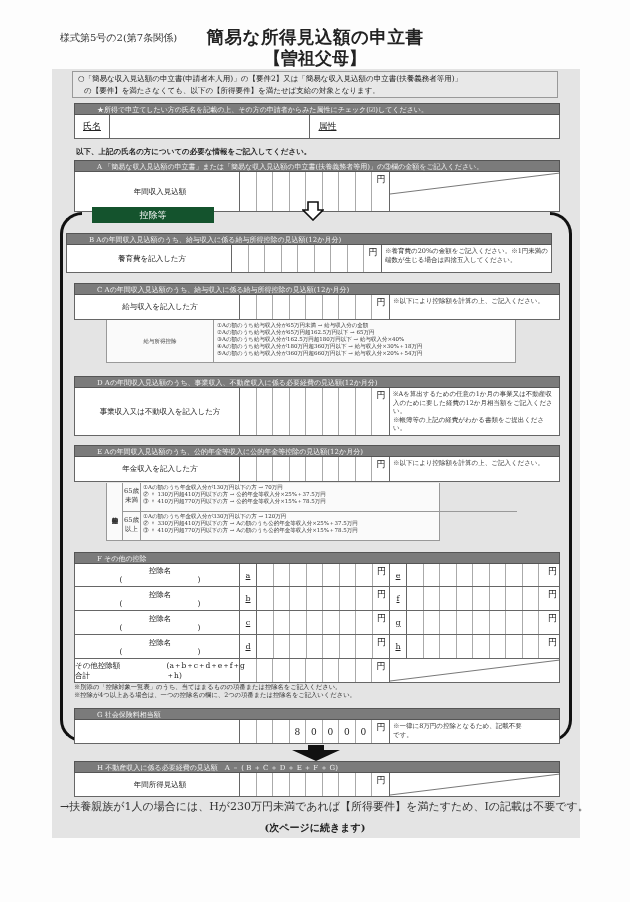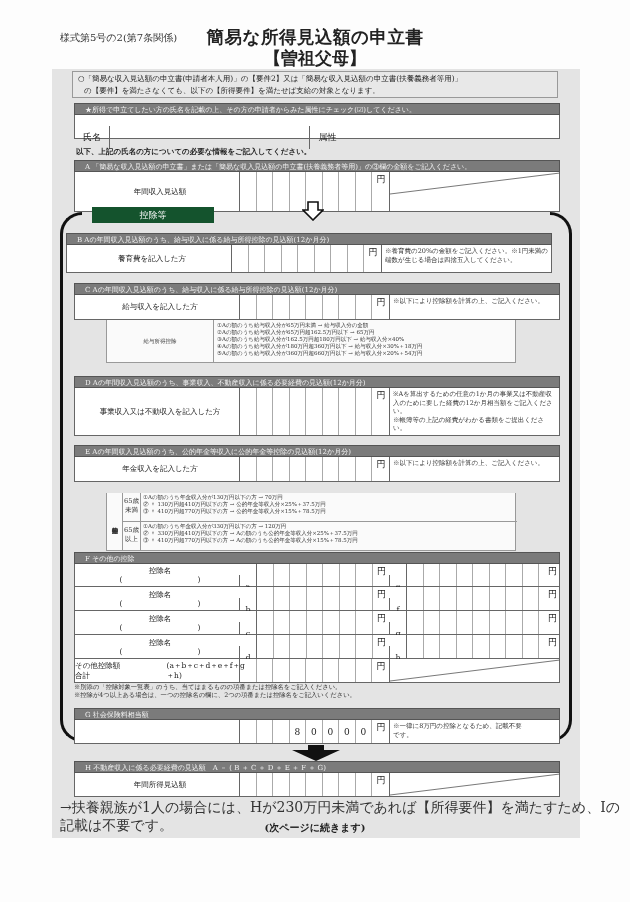--- a/index.html
+++ b/index.html
@@ -11,38 +11,38 @@
   .abs { position: absolute; }
   .form-id { left: 60px; top: 31px; font-size: 10px; color: #333; }
   .title1 { left: 0; width: 630px; top: 25px; text-align: center; font-size: 17.5px; font-weight: bold; letter-spacing: 0.5px; }
   .title2 { left: 0; width: 630px; top: 47px; text-align: center; font-size: 17px; font-weight: bold; }
   .panel { left: 52px; top: 69px; width: 528px; height: 769px; background: #e4e4e4; }
   .notice {
     left: 72px; top: 71px; width: 486px; height: 27px; border: 1px solid #999; background: #e8e8e8;
     font-size: 7.5px; line-height: 12px; padding: 1px 5px; color: #222;
   }
   .bar {
-    background: #7b7b7b; color: #f2f2f2; font-size: 7px; height: 12px; line-height: 12px; padding-left: 10px;
+    background: #7b7b7b; color: #f2f2f2; font-size: 7px; height: 12px; line-height: 12px; padding-left: 22px;
     border: 1px solid #555; white-space: nowrap; overflow: hidden;
   }
   .row { background: #fff; border: 1px solid #666; border-top: none; position: relative; }
-  .cell { position: absolute; top: 11px; height: 100%; border-left: 1px solid #666; display: flex; align-items: center; justify-content: center; font-size: 8px; }
+  .cell { position: absolute; top: 0; height: 100%; border-left: 1px solid #666; display: flex; align-items: center; justify-content: center; font-size: 8px; text-decoration: underline; }
   .grid { position: absolute; top: 0; height: 100%; display: flex; }
   .grid .d { width: 16.5px; height: 100%; border-left: 1px solid #aaa; font-size: 9px; display: flex; align-items: center; justify-content: center; }
   .grid .d:first-child { border-left: 1px solid #666; }
   .grid .yen { width: 16.5px; height: 100%; border-left: 1px solid #aaa; font-size: 9px; display: flex; align-items: flex-start; justify-content: flex-end; padding-right: 2px; padding-top: 1px; }
   .label { position: absolute; top: 0; left: 0; width: 170px; height: 100%; display: flex; align-items: center; justify-content: center; font-size: 7.5px; }
   .note { position: absolute; top: 0; height: 100%; border-left: 1px solid #666; font-size: 6.5px; line-height: 8.5px; padding: 2px 3px; color: #333; }
   .diag { position: absolute; top: 0; height: 100%; border-left: 1px solid #666; }
   .sub { background: #fafafa; border: 1px solid #999; border-top: none; position: absolute; font-size: 5.5px; line-height: 7px; color: #333; }
   .section-label { left: 92px; top: 207px; width: 122px; height: 16px; background: #14532d; color: #fff; font-size: 9px; text-align: center; line-height: 16px; }
   .bracket { border: 3px solid #111; }
   .instruct { left: 76px; top: 147px; font-size: 7.5px; font-weight: bold; }
   .ftnote { font-size: 6.3px; line-height: 8px; color: #333; }
-  .tail { left: 60px; top: 799px; font-size: 14px; color: #333; }
+  .tail { left: 60px; top: 799px; font-size: 11px; color: #333; }
   .cont { left: 0; width: 630px; top: 821px; text-align: center; font-size: 10px; font-weight: bold; }
   .arrow-down-open { left: 302px; top: 201px; }
   .arrow-down-solid { left: 292px; top: 745px; }
   .cb { font-size: 6.5px; }
 </style>
 </head>
 <body>
 
 <div class="abs form-id">様式第5号の2(第7条関係)</div>
 <div class="abs title1">簡易な所得見込額の申立書</div>
@@ -178,21 +178,21 @@
       <div class="d"></div>
       <div class="d"></div>
       <div class="d"></div>
       <div class="d"></div>
       <div class="d"></div>
       <div class="d"></div>
       <div class="yen">円</div>
     </div>
     <div class="note" style="left:314px;width:170px;">※以下により控除額を計算の上、ご記入ください。</div>
   </div>
-  <div class="sub" style="left:32px;top:38px;width:410px;height:58px;margin-top:10px;">
+  <div class="sub" style="left:32px;top:38px;width:334px;height:58px;">
     <div style="position:absolute;left:0;top:0;width:16px;height:100%;border-right:1px solid #999;writing-mode:vertical-rl;text-align:center;font-size:6.5px;line-height:14px;letter-spacing:0;">公的年金等控除</div>
     <div style="position:absolute;left:16px;top:0;width:18px;height:29px;border-right:1px solid #999;border-bottom:1px solid #999;font-size:6.5px;line-height:9px;text-align:center;padding-top:4px;">65歳未満</div>
     <div style="position:absolute;left:36px;top:1px;">
       <div>①Aの額のうち年金収入分が130万円以下の方 → 70万円</div>
       <div>② 〃 130万円超410万円以下の方 → 公的年金等収入分×25%＋37.5万円</div>
       <div>③ 〃 410万円超770万円以下の方 → 公的年金等収入分×15%＋78.5万円</div>
     </div>
     <div style="position:absolute;left:34px;top:28px;width:376px;border-top:1px solid #999;"></div>
     <div style="position:absolute;left:16px;top:29px;width:18px;height:29px;border-right:1px solid #999;font-size:6.5px;line-height:9px;text-align:center;padding-top:4px;">65歳以上</div>
     <div style="position:absolute;left:36px;top:30px;">

